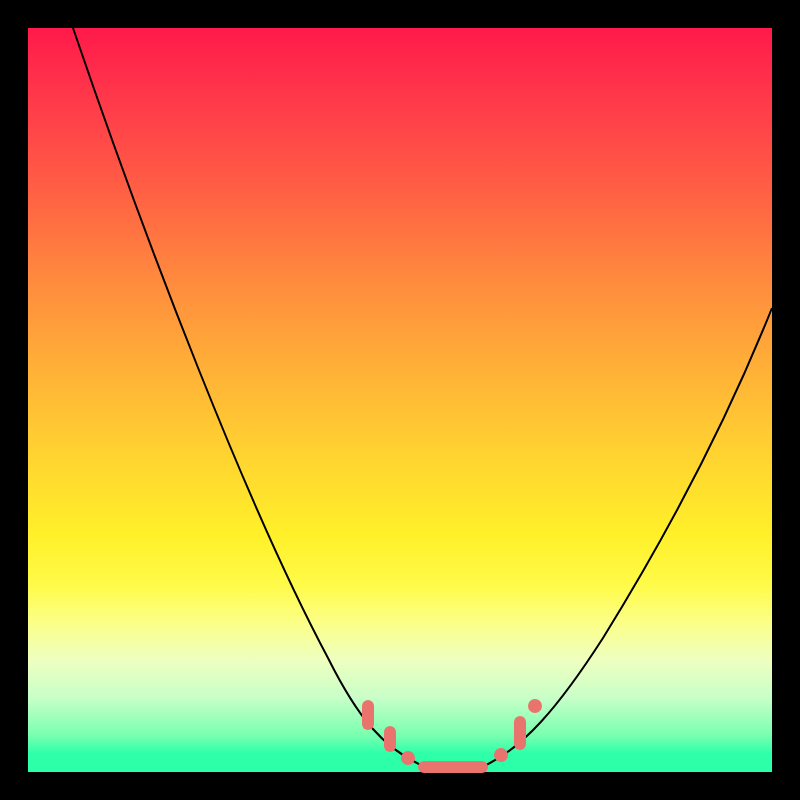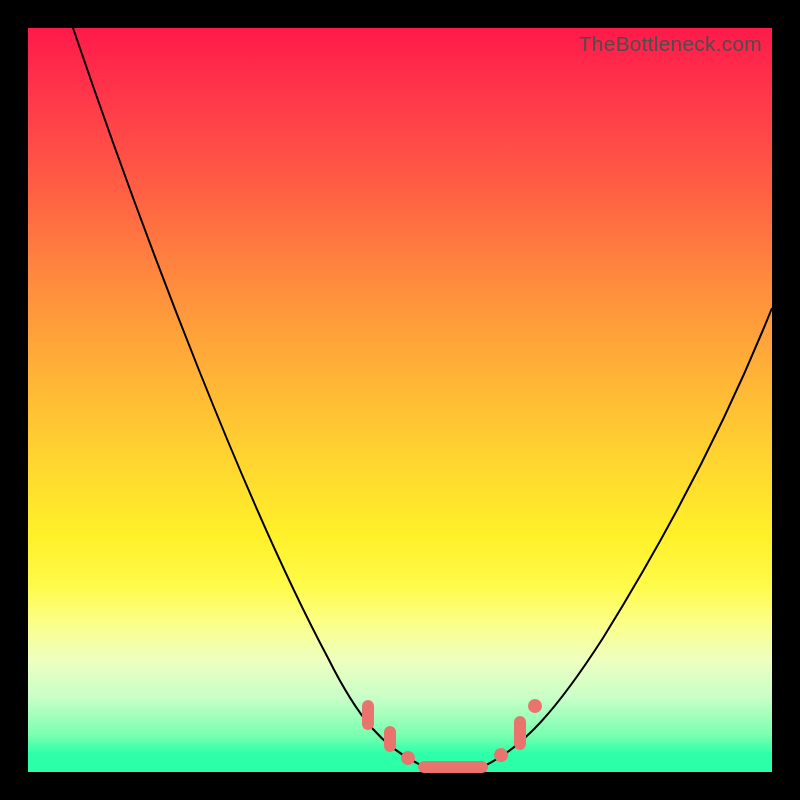--- a/index.html
+++ b/index.html
@@ -73,21 +73,20 @@
     fill: #e9736d;
     stroke: none;
   }
 </style>
 </head>
 <body>
 
 <div class="frame">
   <div class="plot-area">
 
-    <div class="watermark">TheBottleneck.com</div>
 
     <svg class="curve-layer" viewBox="0 0 744 744" preserveAspectRatio="none">
 
       <path class="curve" d="M 45 0
                C 120 220, 220 480, 300 630
                C 330 690, 355 720, 395 738"></path>
 
       <path class="curve" d="M 395 738
                C 410 742, 440 742, 456 738"></path>
 

